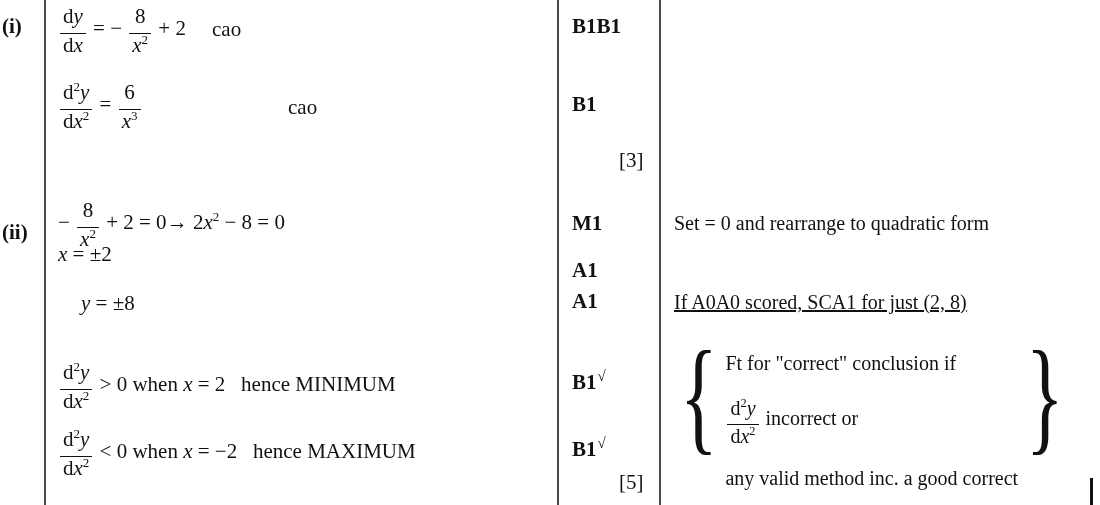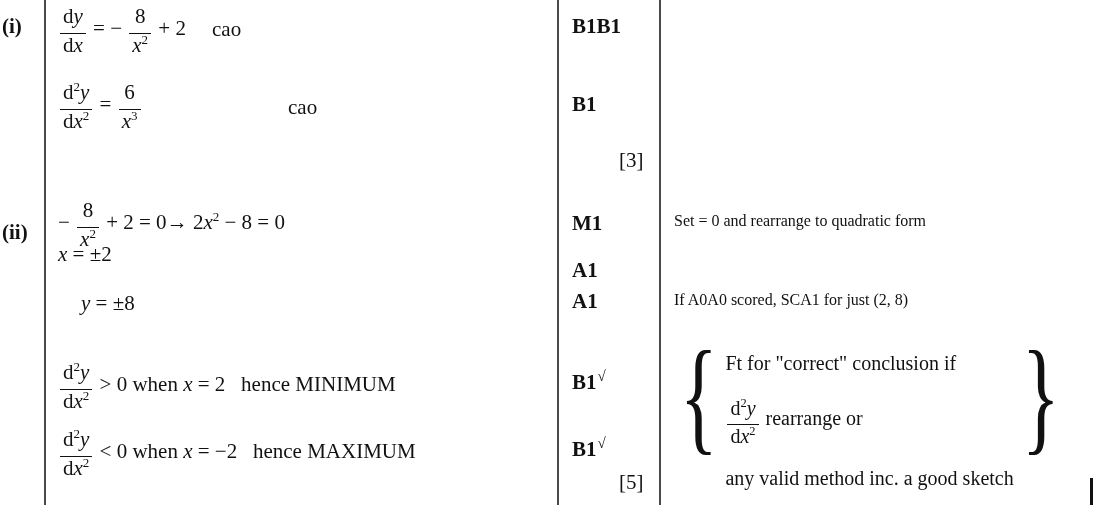--- a/index.html
+++ b/index.html
@@ -20,21 +20,21 @@
   #rule-comm  {left:659px;top:0;   height:505px;}
   #rule-edge  {left:1090px;top:478px;height:27px;width:3px;background:#111;}
 
   
   .cell{position:absolute;white-space:nowrap;}
 
   .qlabel{font-weight:bold;font-size:21px;}
   .work{font-size:21px;}
   .mark{font-weight:bold;font-size:21px;}
   .total{font-size:21px;}
-  .comment{font-size:16px;}
+  .comment{font-size:20px;}
 
   
   .mi{font-style:italic;}
   .mupr{font-style:normal;}
   sup.e{font-size:.62em;vertical-align:super;font-style:normal;line-height:0;}
 
   
   .frac{
     display:inline-block;
     vertical-align:middle;
@@ -163,31 +163,31 @@
   <div class="cell mark" style="left:572px;top:370px;">
     <span>B1</span><span class="tick">√</span>
   </div>
   <div class="cell mark" style="left:572px;top:437px;">
     <span>B1</span><span class="tick">√</span>
   </div>
 
   <div class="cell total" style="left:619px;top:470px;">[5]</div>
 
   <div class="cell comment" style="left:674px;top:212px;">Set = 0 and rearrange to quadratic form</div>
-  <div class="cell comment" style="left:674px;top:291px;">If A0A0 scored, SCA1 for just (2, 8)</div>
+  <div class="cell comment" style="left:674px;top:291px;text-decoration:underline;">If A0A0 scored, SCA1 for just (2, 8)</div>
 
   <div class="bracegrp" style="left:668px;top:346px;width:360px;height:150px;">
     <span class="brace l">{</span>
     <div class="bracebody">
       <div class="bline">Ft for "correct" conclusion if</div>
       <div class="bline">
         <span class="frac">
           <span class="num"><span class="mupr">d</span><sup class="e">2</sup><span class="mi">y</span></span>
           <span class="den"><span class="mupr">d</span><span class="mi">x</span><sup class="e">2</sup></span>
         </span>
-        <span>rearrange or</span>
+        <span>incorrect or</span>
       </div>
-      <div class="bline">any valid method inc. a good sketch</div>
+      <div class="bline">any valid method inc. a good correct</div>
     </div>
     <span class="brace r">}</span>
   </div>
 
 </div>
 
 </body></html>

